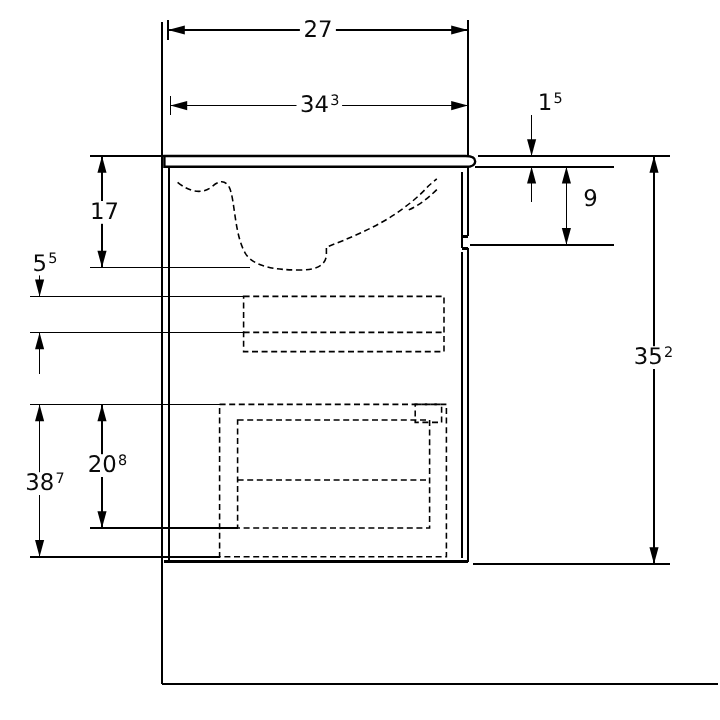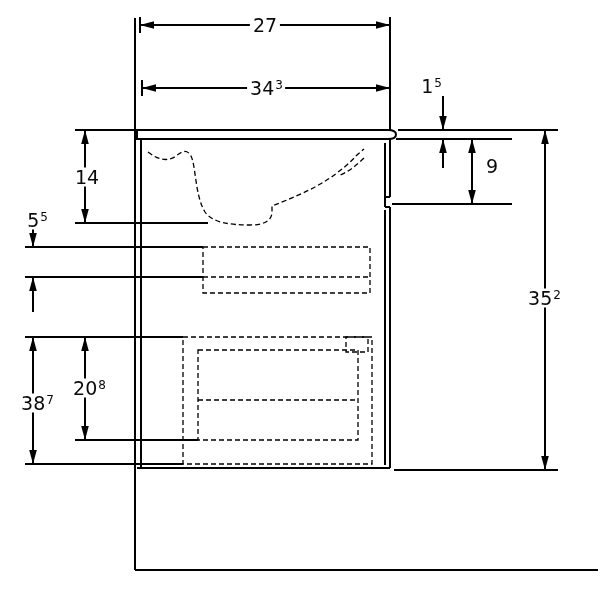--- a/index.html
+++ b/index.html
@@ -102,28 +102,28 @@
       <polygon points="33,464 29.2,450 36.8,450"></polygon>
     </g>
   </svg>
 
   <div class="dim-label" style="left:265px;top:25px">
     <span>27</span><span class="sup"></span>
   </div>
   <div class="dim-label" style="left:266px;top:88px">
     <span>34</span><span class="sup">3</span>
   </div>
-  <div class="dim-label" style="left:431px;top:86px">
+  <div class="dim-label" style="left:458px;top:86px">
     <span>1</span><span class="sup">5</span>
   </div>
   <div class="dim-label" style="left:492px;top:166px">
     <span>9</span><span class="sup"></span>
   </div>
   <div class="dim-label" style="left:87px;top:177px">
-    <span>14</span><span class="sup"></span>
+    <span>17</span><span class="sup"></span>
   </div>
   <div class="dim-label" style="left:37px;top:220px">
     <span>5</span><span class="sup">5</span>
   </div>
   <div class="dim-label" style="left:544px;top:298px">
     <span>35</span><span class="sup">2</span>
   </div>
   <div class="dim-label" style="left:89px;top:388px">
     <span>20</span><span class="sup">8</span>
   </div>

